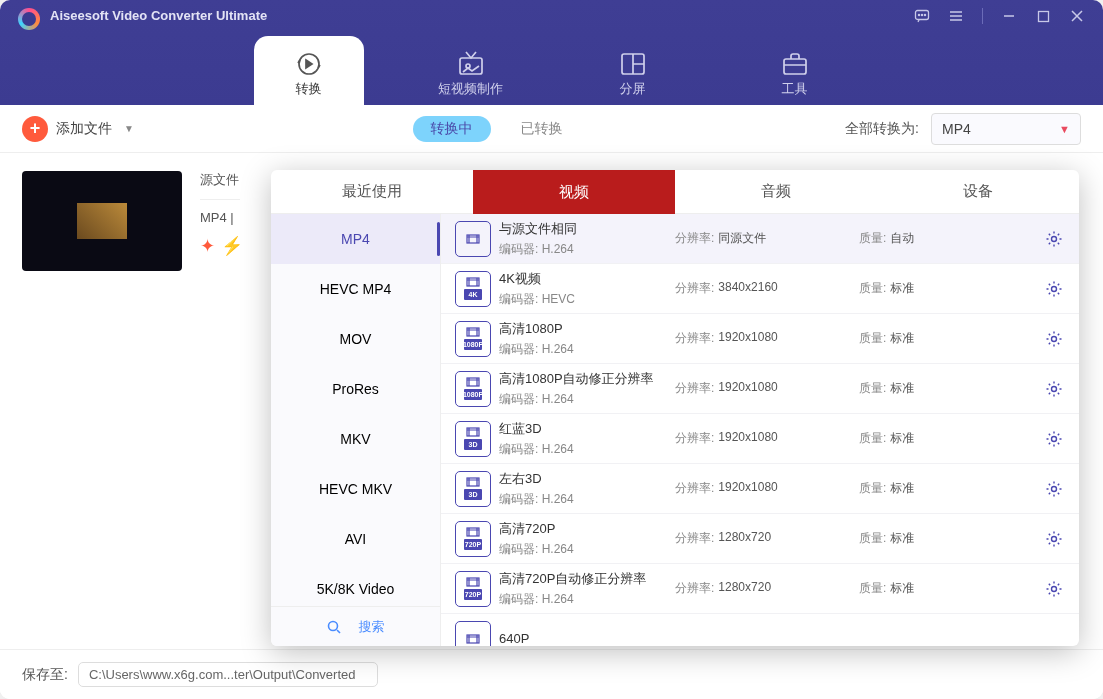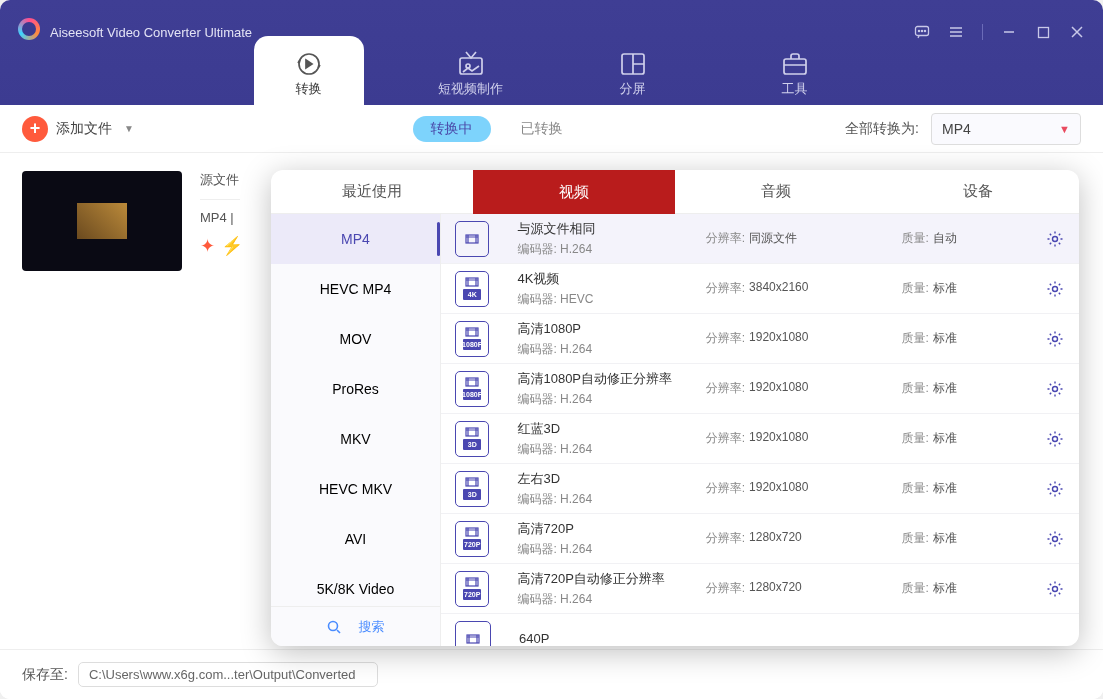--- a/index.html
+++ b/index.html
@@ -1,21 +1,21 @@
 <!DOCTYPE html>
 <html><head>
 <meta charset="utf-8">
 <style>
 * { margin: 0; padding: 0; box-sizing: border-box; font-family: "Microsoft YaHei", -apple-system, sans-serif; }
 body { background: #f0f0f0; width: 1103px; height: 699px; overflow: hidden; }
 
 .window { width: 1103px; height: 699px; background: #fff; border-radius: 10px; overflow: hidden; display: flex; flex-direction: column; }
 
 .titlebar { height: 105px; background: #3a3a8f; background: linear-gradient(180deg, #3f3e94 0%, #3c3b91 100%); position: relative; }
-.titlebar-top { height: 40px; display: flex; align-items: flex-end; padding: 0 18px; color: #e3e3f5; }
+.titlebar-top { height: 40px; display: flex; align-items: flex-start; padding: 8px 18px; color: #e3e3f5; font-weight: bold; }
 .logo-icon { width: 22px; height: 22px; border-radius: 50%; background: conic-gradient(#ff4d8f, #ff8b3d, #3dd4ff, #ff4d8f); margin-right: 10px; position: relative; }
 .logo-icon::after { content:""; position:absolute; inset:4px; background:#3a3a8f; border-radius:50%; }
 .app-title { font-size: 13px; flex: 1; }
 .win-controls { display: flex; gap: 18px; align-items: center; }
 .win-ctrl { width: 16px; height: 16px; display: flex; align-items: center; justify-content: center; cursor: pointer; color: #c8c8e8; }
 
 .nav-tabs { position: absolute; bottom: 0; left: 50%; transform: translateX(-50%); display: flex; gap: 52px; align-items: flex-end; }
 .nav-tab { width: 110px; text-align: center; color: #d0d0ec; cursor: pointer; padding-bottom: 7px; }
 .nav-tab.active { background: #fff; color: #333; border-radius: 14px 14px 0 0; padding: 14px 0 7px; }
 .nav-ico { height: 28px; display:flex; align-items:center; justify-content:center; margin-bottom:2px; }
@@ -36,33 +36,33 @@
 .content { flex: 1; position: relative; background: #fff; overflow: hidden; }
 .item-row { display: flex; padding: 18px 22px; gap: 18px; }
 .thumb { width: 160px; height: 100px; background: #0a0a14; border-radius: 4px; display:flex; align-items:center; justify-content:center; }
 .thumb-inner { width: 50px; height: 36px; background: linear-gradient(45deg,#6b4a1f,#bb8a3a); }
 .item-meta { display:flex; flex-direction:column; gap:10px; font-size:13px; color:#555; }
 .spark { color:#ff5a3c; font-size:18px; display:flex; gap:6px;}
 .footer { height: 50px; border-top: 1px solid #eee; display:flex; align-items:center; padding: 0 22px; font-size: 14px; color:#555; position:absolute; bottom:0; left:0; right:0; background:#fff;}
 .path-box { border:1px solid #ddd; border-radius:5px; padding:4px 10px; margin-left:10px; flex: 0 0 300px; color:#666; font-size:13px; white-space:nowrap; overflow:hidden;}
 
 
-.popup { position: absolute; left: 271px; top: 170px; width: 808px; height: 476px; background: #fff; box-shadow: 0 6px 30px rgba(0,0,0,0.25); border-radius: 12px; display: flex; flex-direction: column; overflow: hidden; }
+.popup { position: absolute; left: 271px; top: 170px; width: 808px; height: 476px; background: #fff; box-shadow: 0 6px 30px rgba(0,0,0,0.25); border-radius: 6px; display: flex; flex-direction: column; overflow: hidden; }
 .pop-tabs { height: 44px; display:flex; font-size:15px; }
 .pop-tab { flex:1; display:flex; align-items:center; justify-content:center; cursor:pointer; color:#555; border-bottom:1px solid #eee;}
 .pop-tab.act { background:#b91c1c; color:#fff; border-bottom:none;}
 .pop-body { flex:1; display:flex; overflow:hidden;}
 .pop-side { width:170px; background:#fafafd; border-right:1px solid #eee; display:flex; flex-direction:column; }
 .side-list { flex:1; overflow:hidden; position:relative;}
 .side-item { height:50px; display:flex; align-items:center; justify-content:center; font-size:14px; color:#000000; cursor:pointer; position:relative;}
 .side-item.sel { background:#eceaf9; color:#4a47b1; }
 .side-item.sel::after{ content:""; position:absolute; right:0; top:8px; bottom:8px; width:3px; background:#4a47b1; border-radius:2px;}
 .side-search { height:40px; display:flex; align-items:center; justify-content:center; gap:18px; color:#4a8cff; font-size:13px; border-top:1px solid #eee; cursor:pointer;}
 .pop-main { flex:1; overflow-y:auto; }
-.fmt-item { height:50px; display:flex; align-items:center; padding:0 14px; gap:28px; border-bottom:1px solid #f1f1f4; cursor:pointer; font-size:13px; }
+.fmt-item { height:50px; display:flex; align-items:center; padding:0 14px; gap:8px; border-bottom:1px solid #f1f1f4; cursor:pointer; font-size:13px; }
 .fmt-item.sel { background:#f4f3fb; }
 .fmt-ico { width:36px; height:36px; border:1.5px solid #4a47b1; border-radius:5px; display:flex; flex-direction:column; align-items:center; justify-content:center; color:#4a47b1; font-size:8px; font-weight:bold; line-height:1; }
 .fmt-ico .bar{ width:18px; height:11px; background:#4a47b1; color:#fff; display:flex; align-items:center; justify-content:center; margin-top:2px; font-size:7px; border-radius:1px;}
 .fm-col { display:flex; flex-direction:column; gap:3px; }
 .fm-name { color:#333; }
 .fm-sub { color:#888; font-size:12px; }
 .fm-pair { color:#888; font-size:12px; display:flex; gap:4px;}
 .fm-pair span:last-child{ color:#555;}
 .col1 { width:168px; }
 .col2 { width:176px; }

